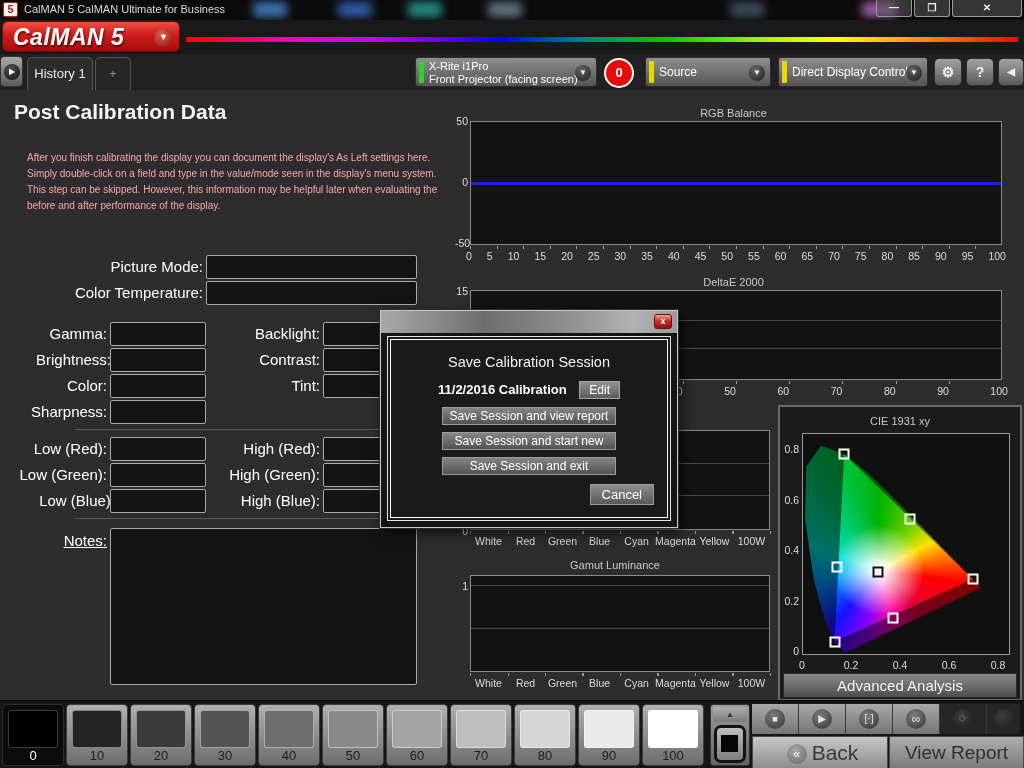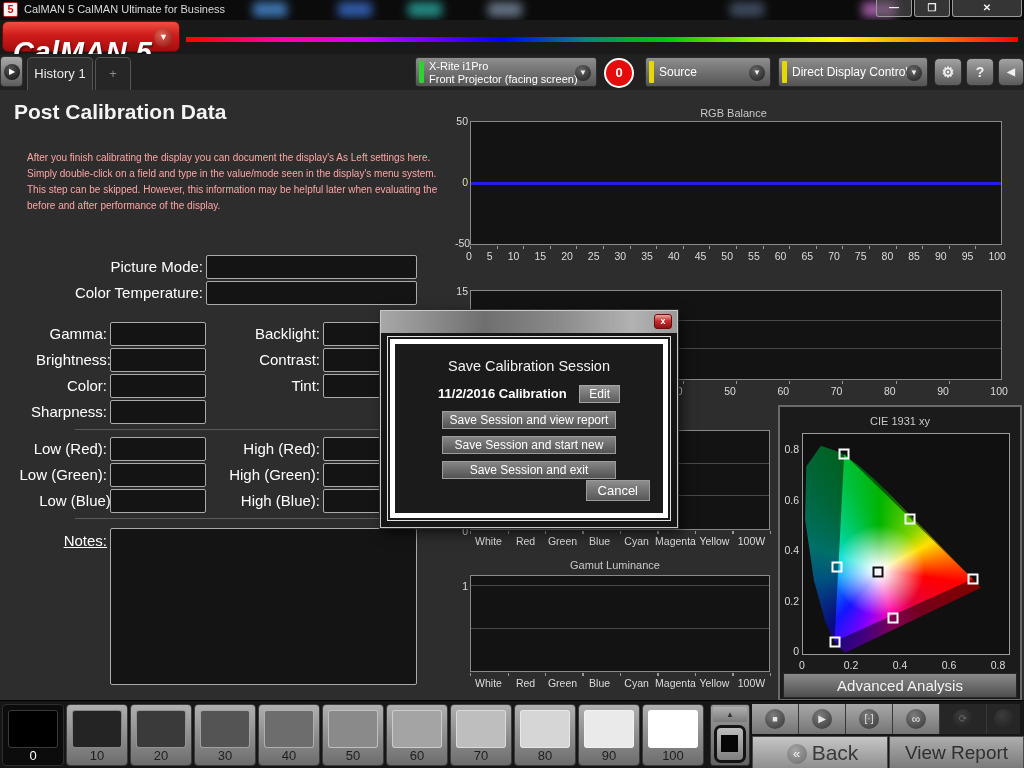--- a/index.html
+++ b/index.html
@@ -16,21 +16,21 @@
   .blob { position:absolute; top:2px; height:15px; width:34px; filter:blur(5px); opacity:.8; border-radius:3px; }
   .winbtn { position:absolute; top:0; height:17px; width:36px; background:rgba(90,90,90,.55);
             border:1px solid #9a9a9a; border-top:none; border-radius:0 0 3px 3px; color:#f0f0f0;
             font-size:10px; text-align:center; line-height:15px; font-weight:bold; }
 
   
   .logorow { position:absolute; left:0; top:20px; width:100%; height:34px; background:#191919; }
   .logo { position:absolute; left:2px; top:1px; width:178px; height:31px; border-radius:6px;
           background:linear-gradient(180deg,#ef5040 0%,#d01c1c 45%,#a50d0d 100%);
           border:1px solid #700a0a; color:#fff; }
-  .logo-text { position:absolute; left:10px; top:14px; font-size:29px; font-weight:bold; font-style:italic;
+  .logo-text { position:absolute; left:10px; top:2px; font-size:23px; font-weight:bold; font-style:italic;
                letter-spacing:.5px; text-shadow:1px 2px 2px rgba(0,0,0,.5); }
   .logo-chev { position:absolute; right:6px; top:6px; width:19px; height:19px; border-radius:50%;
                background:radial-gradient(circle at 40% 35%,#e06050,#8c0f0f); color:#fff; font-size:9px;
                text-align:center; line-height:19px; }
   .rainbow { position:absolute; left:186px; top:17px; height:5px; width:832px;
              background:linear-gradient(90deg,#f00 0%,#f0a 12%,#c0f 22%,#60f 30%,#00f 38%,#087 48%,#0c0 58%,#9e0 68%,#ff0 78%,#f80 89%,#f00 100%); }
 
   
   .tabbar { position:absolute; left:0; top:54px; width:100%; height:36px; background:#212121; }
   .navbtn { position:absolute; left:0; top:2px; width:23px; height:31px; border-radius:4px;
@@ -109,21 +109,21 @@
   
   .dialog { position:absolute; left:380px; top:310px; width:298px; height:218px; background:#161616;
             border:1px solid #c9c9c9; box-shadow:0 0 0 1px #2a2a2a, 4px 5px 12px rgba(0,0,0,.65); z-index:50; }
   .dlg-titlebar { position:absolute; left:0; top:0; right:0; height:22px;
             background:linear-gradient(90deg,#a8a8a8,#6f6f6f 35%,#8a8a8a 60%,#b2b2b2 85%,#9a9a9a); }
   .dlg-close { position:absolute; right:5px; top:3px; width:18px; height:15px; border-radius:3px;
             background:linear-gradient(180deg,#f2a5a0,#c63030 45%,#8f1212); border:1px solid #6e0d0d;
             color:#fff; font-size:9px; font-weight:bold; text-align:center; line-height:13px; }
   .dlg-content { position:absolute; left:6px; top:25px; right:6px; bottom:6px; background:#1b1b1b;
             border:1px solid #e4e4e4; }
-  .dlg-content-inner { position:absolute; inset:2px; border:5px solid #ffffff; }
+  .dlg-content-inner { position:absolute; inset:2px; border:1px solid #ffffff; }
   .dlg-title { margin-top:14px; text-align:center; color:#f2f2f2; font-size:14.5px; }
   .dlg-session { margin-top:11px; text-align:center; color:#fff; font-size:13px; font-weight:bold; }
   .edit-btn { display:inline-block; margin-left:9px; padding:1px 9px; background:linear-gradient(180deg,#919191,#5c5c5c);
             border:1px solid #a5a5a5; color:#fff; font-size:12px; font-weight:normal; }
   .dlg-action { display:block; margin:7px auto 0; width:174px; height:18px;
             background:linear-gradient(180deg,#858585,#535353); border:1px solid #9c9c9c; color:#fff;
             font-size:12px; text-align:center; line-height:16px; }
   .cancel-btn { position:absolute; right:13px; bottom:12px; padding:2px 11px;
             background:linear-gradient(180deg,#8d8d8d,#585858); border:1px solid #9c9c9c; color:#fff; font-size:13px; }
 
@@ -304,20 +304,21 @@
         <span>75</span>
         <span>80</span>
         <span>85</span>
         <span>90</span>
         <span>95</span>
         <span>100</span>
     </div>
   </div>
 
   <div class="chart" style="left:455px; top:276px; width:557px; height:128px;">
+    <div class="chart-title" style="top:0;">DeltaE 2000</div>
     <div class="ytick" style="top:9px; left:0;">15</div>
     <div class="plot gl2" style="left:15px; top:14px; width:532px; height:90px; background-position:0 33%,0 66%;"></div>
     <div class="tickstrip" style="left:15px; top:105px; width:532px; background:repeating-linear-gradient(90deg,#999 0 1px,transparent 1px 53.2px);"></div>
     <div class="xticks" style="left:9px; top:109px; width:544px;">
       <span>0</span>
         <span>10</span>
         <span>20</span>
         <span>30</span>
         <span>40</span>
         <span>50</span>

